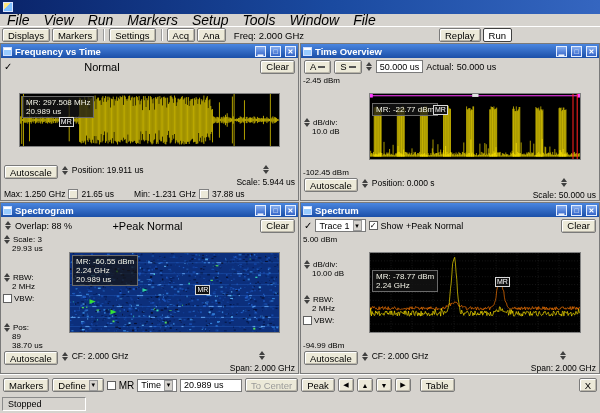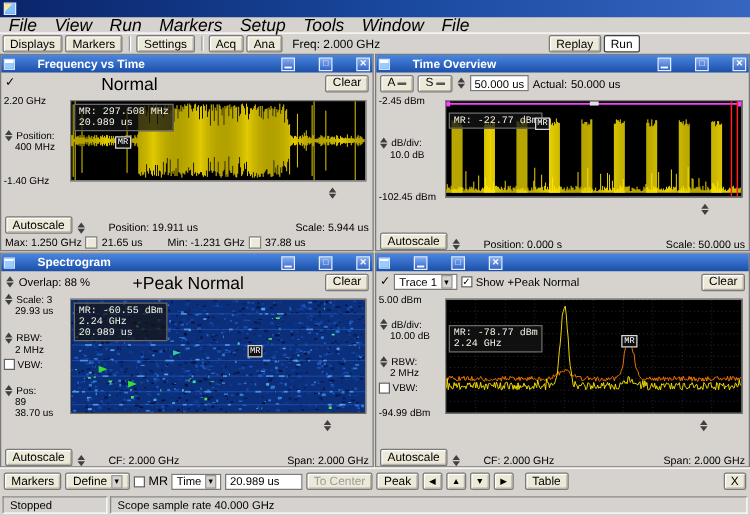--- a/index.html
+++ b/index.html
@@ -25,43 +25,43 @@
   .tlabel { font-size:9.5px; padding:0 6px; white-space:nowrap; }
   .spacer { flex:1; }
 
   
   .panel { position:absolute; display:flex; flex-direction:column; background:#d6d3ce; border:1px solid #7a7a7a; }
   #panel-fvt { left:0;   top:43px;  width:299px; height:158px; }
   #panel-to  { left:300px;top:43px; width:300px; height:158px; }
   #panel-sg  { left:0;   top:202px; width:299px; height:172px; }
   #panel-sp  { left:300px;top:202px;width:300px; height:172px; }
   .ptitle { flex:0 0 14px; background:linear-gradient(180deg,#4a86e0,#1b4fa8); color:#fff;
-    display:flex; align-items:center; gap:18px; padding:0 2px; font-size:9.5px; font-weight:bold; }
+    display:flex; align-items:center; gap:3px; padding:0 2px; font-size:9.5px; font-weight:bold; }
   .picon { width:9px; height:9px; background:linear-gradient(180deg,#fff 0 30%,#9cf 30% 100%); border:1px solid #cfe0ff; }
   .ptitle-text { flex:1; overflow:hidden; white-space:nowrap; }
   .wbtn { width:11px; height:11px; background:linear-gradient(180deg,#86aef0,#3364c8); border:1px solid #e4eeff;
     color:#fff; font-size:7px; line-height:9px; text-align:center; margin-left:1px; }
   .ptool { flex:0 0 17px; display:flex; align-items:center; gap:3px; padding:0 3px; font-size:9px; }
   .checkmark { font-size:10px; line-height:10px; }
-  .center-label { margin:0 auto; font-size:14px; }
+  .center-label { margin:0 auto; font-size:11px; }
   .clear { margin-left:auto; }
   .pbody { flex:1; display:flex; min-height:0; }
   .pleft { flex:0 0 50px; font-size:8px; line-height:9px; display:flex; flex-direction:column;
     justify-content:space-between; padding:1px 1px 1px 2px; overflow:hidden; }
   .row { display:flex; align-items:center; gap:2px; }
   .ind { padding-left:9px; }
-  .pplot { flex:1; position:relative; background:#000; border:1px solid #808080; margin:5px; min-width:0;font-family:Liberation Mono, monospace; }
+  .pplot { flex:1; position:relative; background:#000; border:1px solid #808080; margin:18px; min-width:0; }
   .pplot svg { position:absolute; left:0; top:0; width:100%; height:100%; }
   .mreadout { position:absolute; left:2px; top:2px; font-size:8px; line-height:9px; color:#f2f2e6;
     background:rgba(22,22,22,.75); border:1px solid #6a6a6a; padding:1px 3px; white-space:nowrap; z-index:3; }
   .mtag { position:absolute; background:#101010; border:1px solid #d8d8d8; color:#fff;
     font-size:7px; line-height:8px; padding:0 1px; z-index:3; }
-  .pfoot { flex:0 0 15px; display:flex; align-items:flex-end; gap:3px; padding:0 3px; font-size:8.5px; }
+  .pfoot { flex:0 0 15px; display:flex; align-items:flex-start; gap:3px; padding:0 3px; font-size:8.5px; }
   .pfoot2 { flex:0 0 13px; display:flex; align-items:center; gap:3px; padding:0 3px; font-size:8.5px; }
-  .fgrp { display:flex; align-items:center; gap:18px; }
+  .fgrp { display:flex; align-items:center; gap:3px; }
   .right { margin-left:auto;flex-direction:column; }
   .spin { display:inline-flex; flex-direction:column; gap:1px; width:8px; align-items:center; }
   .spin i { display:block; width:0; height:0; border-left:3px solid transparent; border-right:3px solid transparent; }
   .spin .up { border-bottom:4px solid #404040; }
   .spin .dn { border-top:4px solid #404040; }
   .cb { display:inline-block; width:9px; height:9px; background:#fff; border:1px solid #606060;
     font-size:8px; line-height:8px; text-align:center; color:#000; }
   .field { display:inline-flex; align-items:center; background:#fff; border:1px solid #7a7a7a;
     height:13px; padding:0 3px; font-size:9px; white-space:nowrap; }
   .dda { margin-left:3px; font-size:7px; background:#d6d3ce; border:1px solid #999; width:9px; height:11px;
@@ -118,34 +118,20 @@
     <span class="wbtn">▁</span>
     <span class="wbtn">□</span>
     <span class="wbtn">✕</span>
   </div>
   <div class="ptool">
     <span class="checkmark">✓</span>
     <span class="center-label">Normal</span>
     <button class="btn3d clear">Clear</button>
   </div>
   <div class="pbody">
-    <div class="pleft">
-      <div>2.20 GHz</div>
-      <div>
-        <div class="row">
-          <span class="spin">
-              <i class="up"></i>
-              <i class="dn"></i>
-            </span>
-          <span>Position:</span>
-        </div>
-        <div class="ind">400 MHz</div>
-      </div>
-      <div>-1.40 GHz</div>
-    </div>
     <div class="pplot">
       <svg id="svg-fvt" viewBox="0 0 300 100" preserveAspectRatio="none">
           <path fill="none" d="M0 43L0 57M1 43L1 57M2 4L2 96M3 48L3 52M4 -1L4 101M5 45L5 55M6 45L6 55M7 44L7 56M8 46L8 54M9 43L9 57M10 46L10 54M11 9L11 91M12 46L12 54M13 43L13 57M14 46L14 54M15 48L15 52M16 45L16 55M17 48L17 52M18 43L18 57M19 45L19 55M20 47L20 53M21 44L21 56M22 48L22 52M23 45L23 55M24 43L24 57M25 47L25 53M26 43L26 57M27 46L27 54M28 46L28 54M29 48L29 52M30 44L30 56M31 45L31 55M32 43L32 57M33 46L33 54M34 44L34 56M35 46L35 54M36 43L36 57M37 43L37 57M38 47L38 53M39 44L39 56M40 48L40 52M41 44L41 56M42 47L42 53M43 44L43 56M44 47L44 53M45 47L45 53M46 47L46 53M47 44L47 56M48 47L48 53M49 46L49 54M50 46L50 54M51 44L51 56M52 44L52 56M53 44L53 56M54 48L54 52M55 44L55 56M56 43L56 57M57 9L57 91M58 43L58 57M59 47L59 53M60 43L60 57M61 43L61 57M62 48L62 52M63 47L63 53M64 47L64 53M65 43L65 57M66 45L66 55M67 47L67 53M68 42L68 58M69 7L69 92M70 8L70 93M71 18L71 95M72 10L72 90M73 15L73 94M74 11L74 93M75 6L75 90M76 11L76 97M77 19L77 80M78 13L78 89M79 4L79 92M80 28L80 85M81 7L81 88M82 10L82 93M83 8L83 95M84 4L84 88M85 10L85 94M86 14L86 81M87 3L87 95M88 29L88 81M89 10L89 95M90 7L90 88M91 7L91 89M92 13L92 97M93 12L93 93M94 21L94 77M95 7L95 93M96 4L96 90M97 15L97 79M98 8L98 72M99 4L99 94M100 15L100 91M101 5L101 74M102 12L102 95M103 5L103 89M104 7L104 92M105 26L105 88M106 9L106 95M107 10L107 85M108 5L108 95M109 22L109 73M110 10L110 90M111 13L111 91M112 5L112 93M113 13L113 97M114 7L114 91M115 10L115 92M116 4L116 93M117 6L117 89M118 6L118 88M119 3L119 91M120 21L120 84M121 3L121 88M122 5L122 87M123 10L123 94M124 13L124 95M125 9L125 78M126 4L126 92M127 3L127 90M128 12L128 95M129 7L129 91M130 5L130 93M131 23L131 92M132 7L132 90M133 6L133 90M134 22L134 94M135 4L135 96M136 6L136 94M137 12L137 95M138 4L138 88M139 20L139 96M140 13L140 72M141 10L141 89M142 31L142 77M143 4L143 88M144 12L144 91M145 4L145 89M146 25L146 71M147 8L147 89M148 12L148 95M149 4L149 90M150 31L150 77M151 4L151 92M152 6L152 95M153 10L153 97M154 18L154 95M155 8L155 89M156 30L156 87M157 6L157 76M158 9L158 96M159 6L159 93M160 5L160 96M161 19L161 70M162 4L162 88M163 10L163 91M164 7L164 91M165 22L165 82M166 6L166 94M167 5L167 92M168 8L168 96M169 7L169 97M170 26L170 92M171 7L171 79M172 19L172 71M173 16L173 84M174 4L174 95M175 3L175 93M176 6L176 89M177 9L177 79M178 17L178 86M179 3L179 77M180 7L180 95M181 23L181 89M182 16L182 92M183 9L183 95M184 9L184 93M185 11L185 97M186 9L186 90M187 6L187 97M188 4L188 95M189 11L189 91M190 9L190 97M191 7L191 93M192 19L192 96M193 6L193 96M194 21L194 92M195 6L195 92M196 23L196 96M197 13L197 91M198 10L198 89M199 10L199 87M200 9L200 86M201 22L201 93M202 8L202 92M203 11L203 92M204 6L204 96M205 9L205 96M206 19L206 95M207 10L207 75M208 7L208 91M209 20L209 84M210 10L210 93M211 14L211 81M212 11L212 93M213 3L213 96M214 16L214 84M215 11L215 91M216 7L216 83M217 4L217 76M218 27L218 82M219 12L219 84M220 10L220 89M221 23L221 77M222 30L222 73M223 29L223 93M224 43L224 57M225 44L225 56M226 45L226 55M227 47L227 53M228 44L228 56M229 44L229 56M230 45L230 55M231 16L231 84M232 48L232 52M233 45L233 55M234 44L234 56M235 47L235 53M236 43L236 57M237 45L237 55M238 40L238 60M239 44L239 56M240 37L240 63M241 44L241 56M242 47L242 53M243 45L243 55M244 46L244 54M245 47L245 53M246 5L246 95M247 43L247 57M248 0L248 100M249 48L249 52M250 48L250 52M251 47L251 53M252 48L252 52M253 46L253 54M254 46L254 54M255 43L255 57M256 44L256 56M257 45L257 55M258 47L258 53M259 45L259 55M260 12L260 88M261 48L261 52M262 44L262 56M263 44L263 56M264 48L264 52M265 46L265 54M266 45L266 55M267 45L267 55M268 46L268 54M269 45L269 55M270 48L270 52M271 43L271 57M272 44L272 56M273 47L273 53M274 48L274 52M275 44L275 56M276 46L276 54M277 46L277 54M278 47L278 53M279 47L279 53M280 46L280 54M281 47L281 53M282 42L282 58M283 47L283 53M284 47L284 53M285 47L285 53M286 44L286 56M287 47L287 53M288 47L288 53M289 48L289 52M290 0L290 100M291 47L291 53M292 45L292 55M293 43L293 57M294 47L294 53M295 44L295 56M296 45L296 55M297 46L297 54M298 48L298 52M299 48L299 52" stroke="#ffe600" stroke-width="1"></path>
         </svg>
       <div class="mreadout">
         <div>MR: 297.508 MHz</div>
         <div>20.989 us</div>
       </div>
       <div class="mtag" style="left:15%;top:44%">MR</div>
     </div>
@@ -1701,20 +1687,21 @@
           <i class="dn"></i>
         </span>
       <span>Span: 2.000 GHz</span>
     </span>
   </div>
 </div>
 
 <div class="panel" id="panel-sp">
   <div class="ptitle">
     <span class="picon"></span>
+    <span class="ptitle-text">Spectrum</span>
     <span class="wbtn">▁</span>
     <span class="wbtn">□</span>
     <span class="wbtn">✕</span>
   </div>
   <div class="ptool">
     <span class="checkmark">✓</span>
     <span class="field">
       <span>Trace 1</span>
       <span class="dda">▾</span>
     </span>
@@ -1803,14 +1790,13 @@
   <button class="btn3d arrowbtn">▲</button>
   <button class="btn3d arrowbtn">▼</button>
   <button class="btn3d arrowbtn">▶</button>
   <button class="btn3d" style="margin-left:6px">Table</button>
   <span class="spacer"></span>
   <button class="btn3d">X</button>
 </div>
 
 <div id="statusbar">
   <span class="scell" style="width:84px">Stopped</span>
-  <span class="scell" style="flex:1">Scope sample rate 40.000 GHz</span>
 </div>
 
 </body></html>

